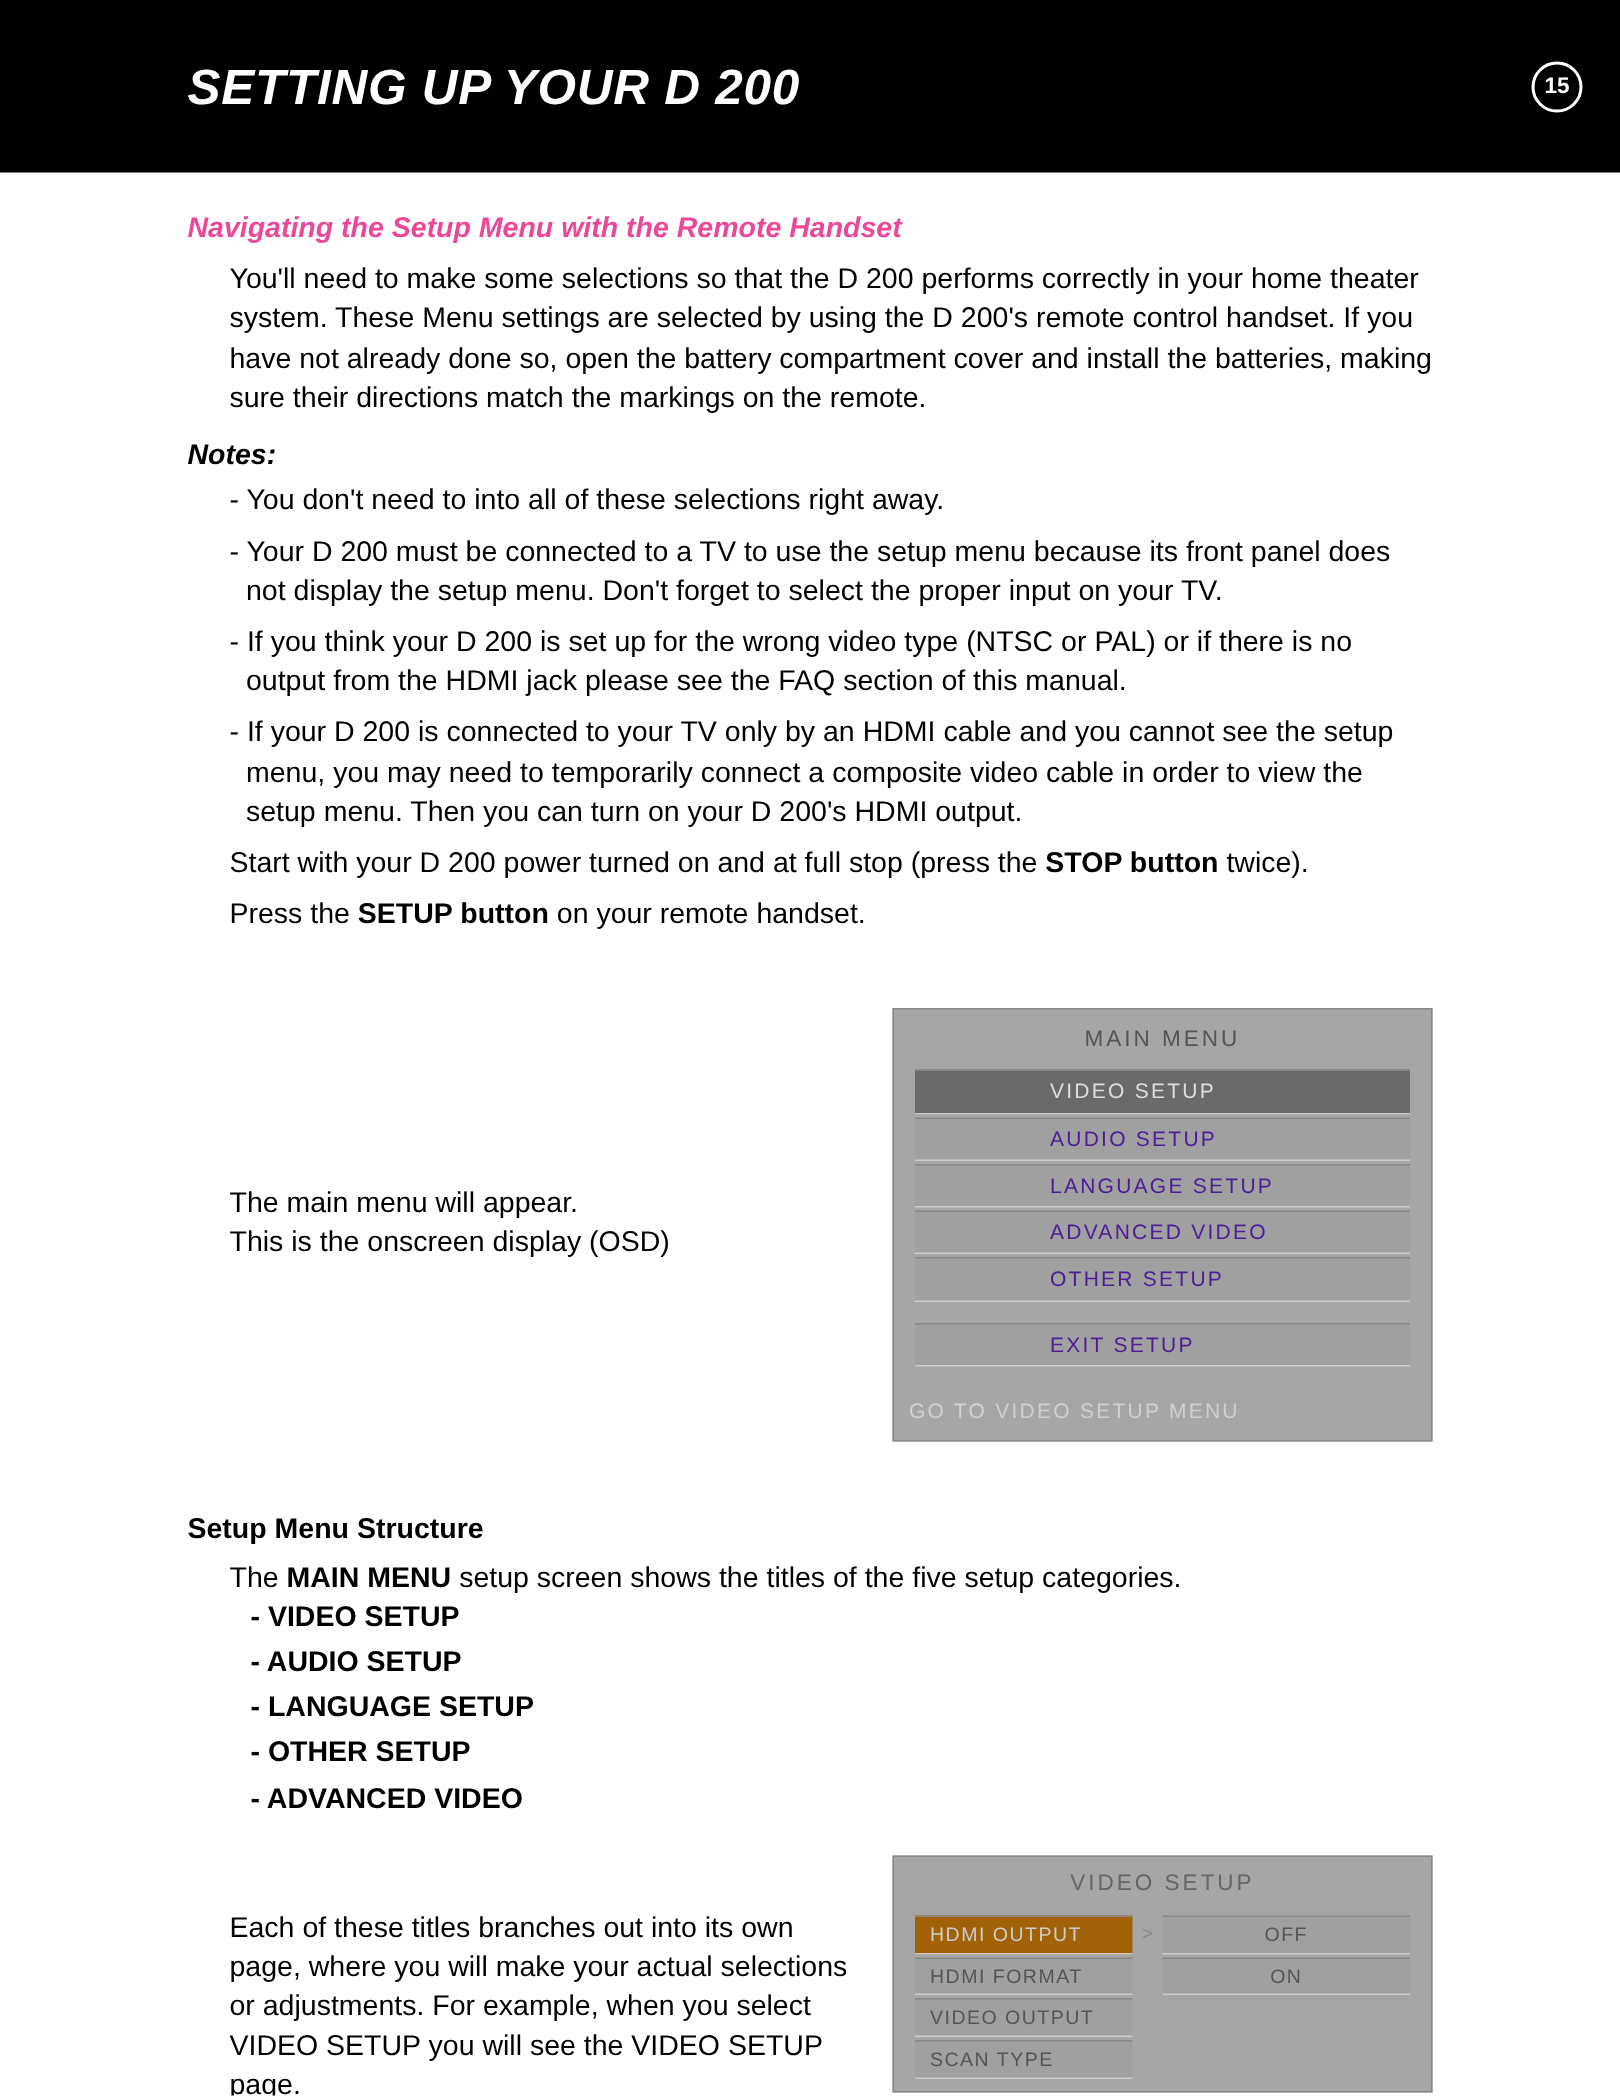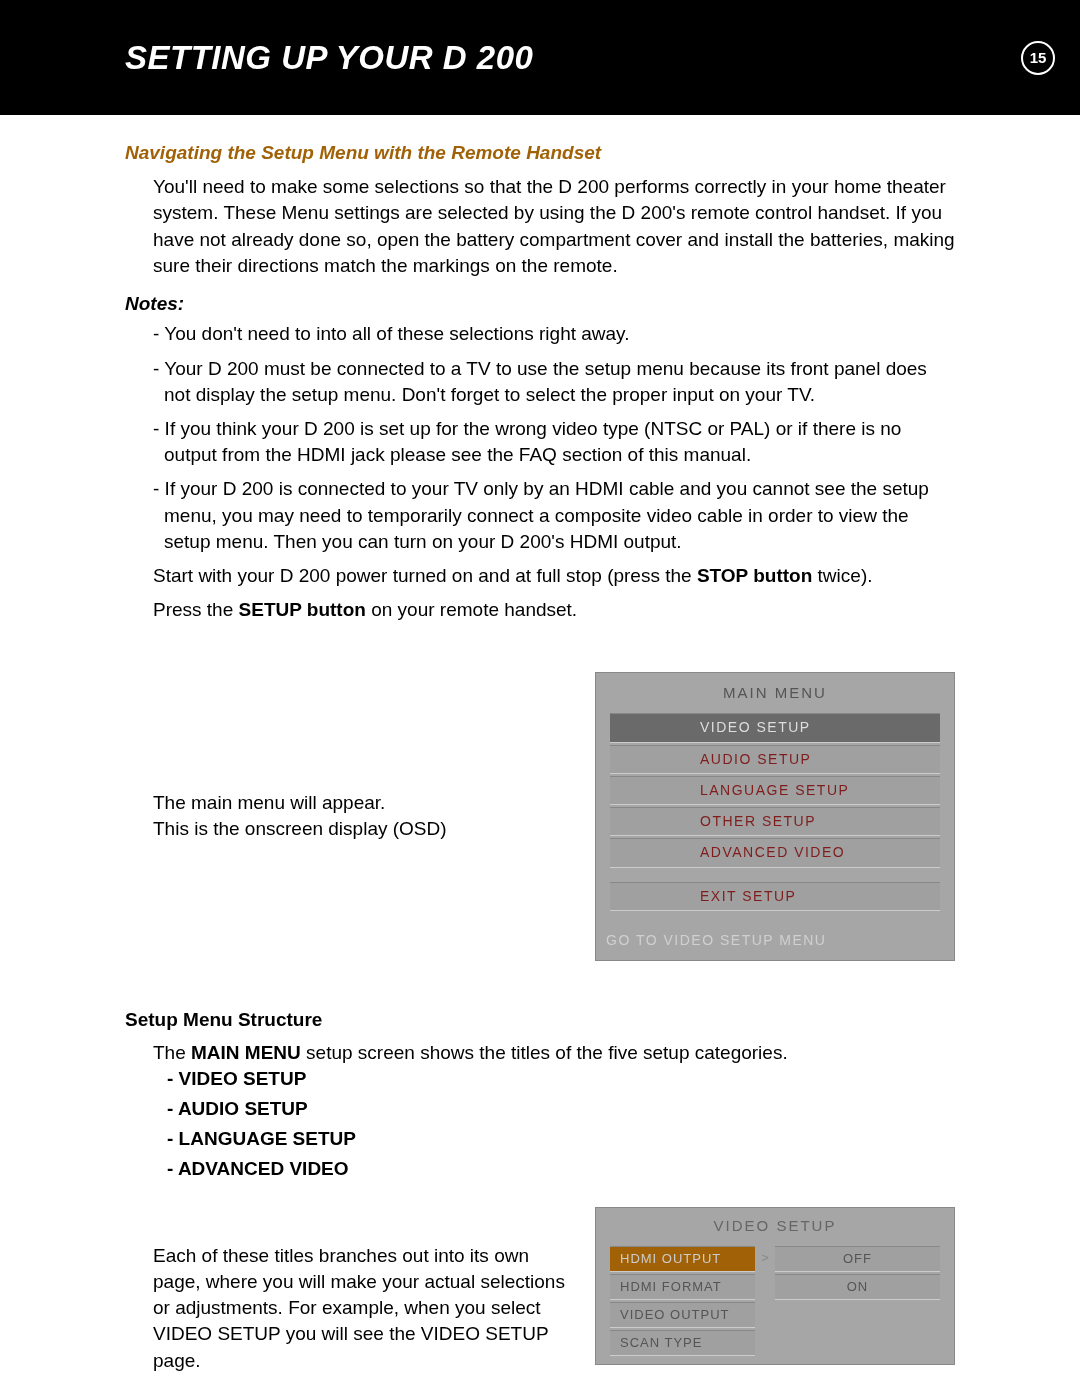--- a/index.html
+++ b/index.html
@@ -40,21 +40,21 @@
     font-weight: 700;
   }
   .content {
     padding: 25px 125px 0 125px;
     line-height: 1.38;
     font-size: 19px;
   }
   .section-heading {
     font-style: italic;
     font-weight: 700;
-    color: #a16207;
+    color: #ec4899;
     font-size: 19px;
     margin-bottom: 8px;
   }
   .intro-para {
     margin-left: 28px;
     margin-bottom: 12px;
   }
   .notes-label {
     font-style: italic;
     font-weight: 700;
@@ -94,21 +94,21 @@
     color: #555;
     font-size: 15px;
     letter-spacing: 2px;
     margin-bottom: 10px;
   }
   .osd-item {
     margin: 0 14px 2px 14px;
     padding: 4px 0 4px 90px;
     font-size: 14px;
     letter-spacing: 1.5px;
-    color: #7f1d1d;
+    color: #4c1d95;
     border-top: 1px solid #888;
     border-bottom: 1px solid #ccc;
     background: #a0a0a0;
   }
   .osd-item.selected {
     background: #6a6a6a;
     color: #ddd;
   }
   .osd-exit-group { margin-top: 14px; }
   .osd-footer {
@@ -225,38 +225,39 @@
   <div class="two-col-row">
     <div class="left-col">
       <div>The main menu will appear.</div>
       <div>This is the onscreen display (OSD)</div>
     </div>
     <div class="osd-box">
       <div class="osd-title">MAIN MENU</div>
       <div class="osd-item selected">VIDEO SETUP</div>
       <div class="osd-item">AUDIO SETUP</div>
       <div class="osd-item">LANGUAGE SETUP</div>
+      <div class="osd-item">ADVANCED VIDEO</div>
       <div class="osd-item">OTHER SETUP</div>
-      <div class="osd-item">ADVANCED VIDEO</div>
       <div class="osd-exit-group">
         <div class="osd-item">EXIT SETUP</div>
       </div>
       <div class="osd-footer">GO TO VIDEO SETUP MENU</div>
     </div>
   </div>
 
   <div class="subheading">Setup Menu Structure</div>
   <div class="setup-intro">
     <span>The </span><span class="strong">MAIN MENU</span><span> setup screen shows the titles of the five setup categories.</span>
   </div>
 
   <div class="menu-list">
     <div>- VIDEO SETUP</div>
     <div>- AUDIO SETUP</div>
     <div>- LANGUAGE SETUP</div>
+    <div>- OTHER SETUP</div>
     <div>- ADVANCED VIDEO</div>
   </div>
 
   <div class="two-col-row-2">
     <div class="left-col-2">Each of these titles branches out into its own page, where you will make your actual selections or adjustments. For example, when you select VIDEO SETUP you will see the VIDEO SETUP page.</div>
     <div class="osd-box-2">
       <div class="osd2-title">VIDEO SETUP</div>
 
       <div class="osd2-row">
         <div class="osd2-label selected">HDMI OUTPUT</div>

